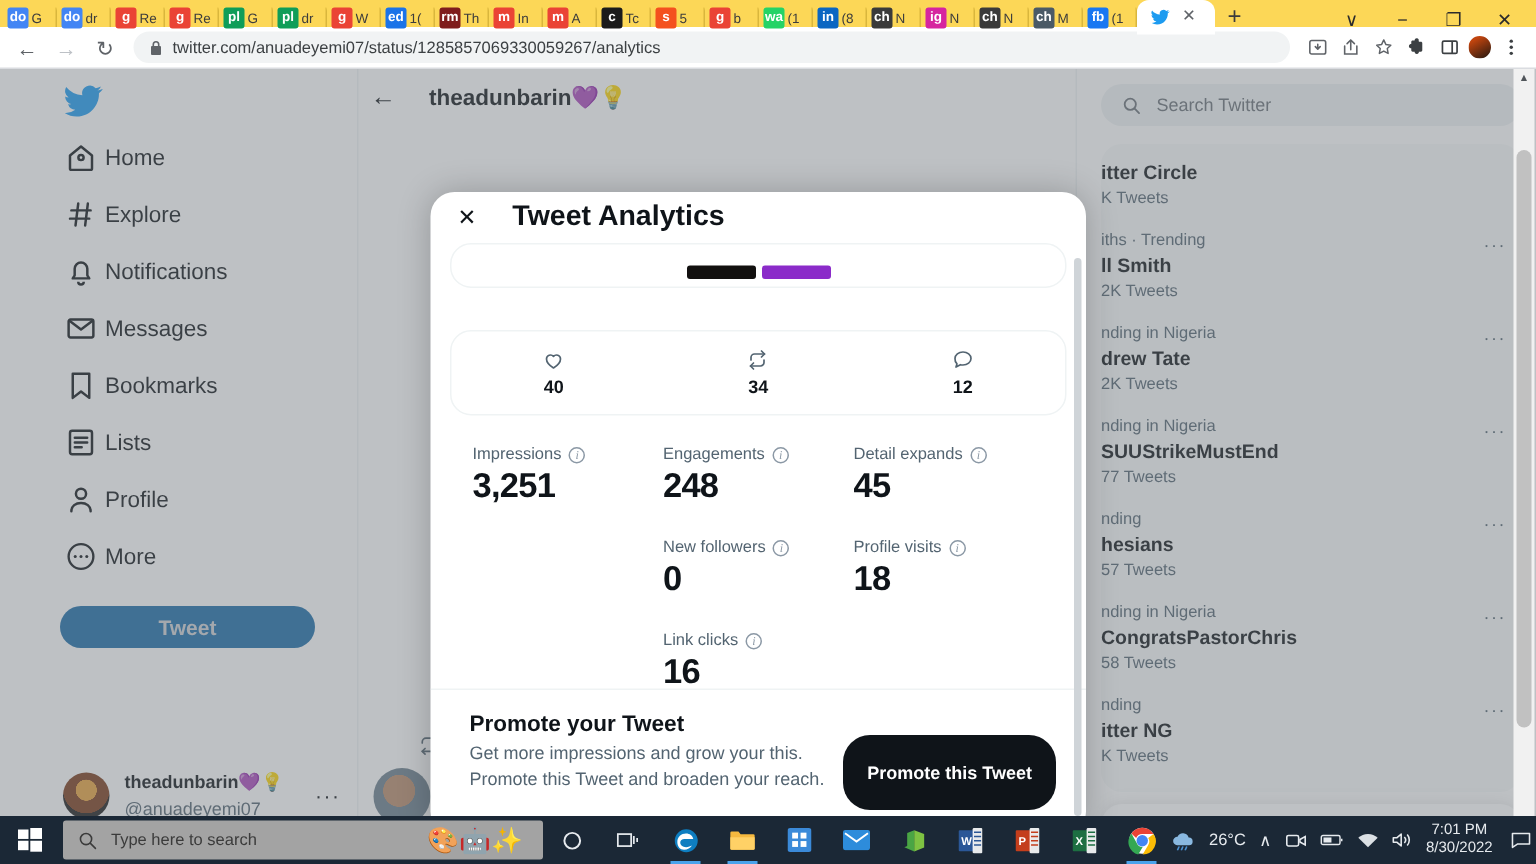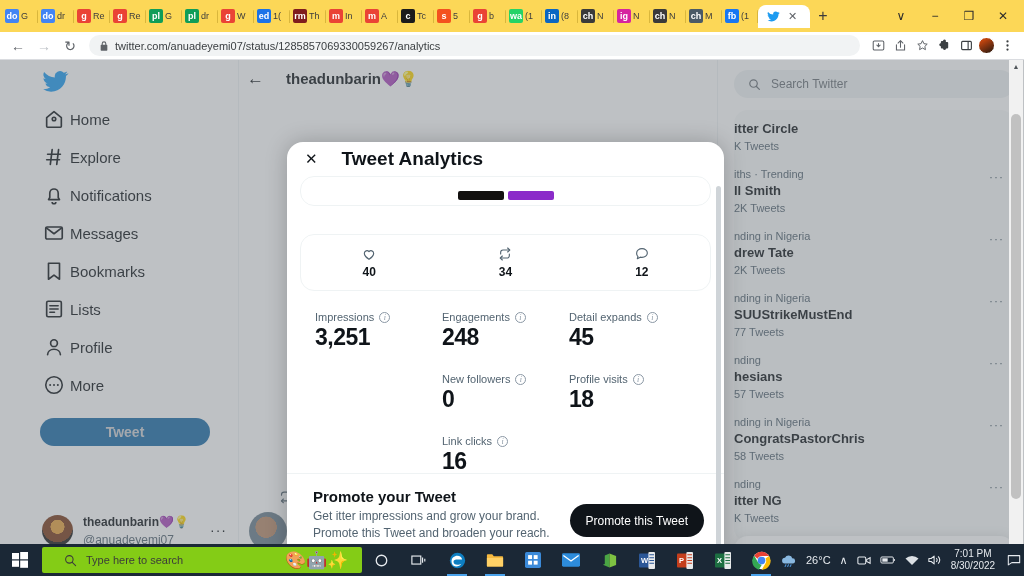--- a/index.html
+++ b/index.html
@@ -6,21 +6,21 @@
   html, body {
     width: 1024px; height: 576px;
     font-family: "Liberation Sans", sans-serif;
     overflow: hidden; background: #fff;
   }
 
   
   .browser { position: absolute; inset: 0; display: flex; flex-direction: column; }
 
   .tabstrip {
-    height: 32px; background: #fcd757; display: flex; align-items: center;
+    height: 18px; background: #fcd757; display: flex; align-items: flex-start;
     padding-left: 2px; position: relative; flex: none;
   }
   .tab {
     height: 23px; width: 36px; display: flex; align-items: center;
     gap: 2px; padding: 0 3px; position: relative; flex: none;
     border-radius: 7px 7px 0 0; overflow: hidden;
   }
   .tab .fav {
     width: 14px; height: 14px; flex: none; border-radius: 2px;
     display: flex; align-items: center; justify-content: center;
@@ -245,21 +245,21 @@
   .promote {
     position: absolute; left: 0; right: 0; bottom: 0; height: 98px;
     border-top: 1px solid #eff3f4; padding: 14px 20px 0 26px;
     display: flex; align-items: flex-start;
   }
   .promote .ptxt { flex: 1; }
   .promote .ptitle { font-size: 15px; font-weight: bold; color: #0f1419; }
   .promote .psub { font-size: 12px; color: #536471; line-height: 17px; margin-top: 3px; }
   .promotebtn {
     background: #0f1419; color: #fff; border: none; border-radius: 18px;
-    height: 33px; padding: 0 16px; font-size: 12px; font-weight: normal;
+    height: 50px; padding: 0 16px; font-size: 12px; font-weight: bold;
     margin-top: 16px; white-space: nowrap;
   }
 
   
   .modalscroll {
     position: absolute; right: 3px; top: 44px; width: 5px; height: 410px;
     z-index: 45;
   }
   .modalscroll .mthumb {
     position: absolute; left: 0; right: 0; top: 0; height: 372px;
@@ -269,22 +269,22 @@
   
   .taskbar {
     position: absolute; left: 0; bottom: 0; width: 1024px; height: 32px;
     background: #1b2836; display: flex; align-items: center; z-index: 60;
   }
   .startbtn {
     width: 40px; height: 32px; display: flex; align-items: center;
     justify-content: center; flex: none;
   }
   .tbsearch {
-    width: 320px; height: 26px; background: #84cc16; border-radius: 2px;
-    display: flex; align-items: center; gap: 9px; padding: 0 22px;
+    width: 320px; height: 26px; background: #a3a3a3; border-radius: 2px;
+    display: flex; align-items: center; gap: 9px; padding: 0 10px;
     margin-left: 2px; flex: none; position: relative; overflow: hidden;
   }
   .tbsearch .sgl { color: #3b3b3b; font-size: 12px; }
   .tbsearch .sph { font-size: 11px; color: #3b3b3b; }
   .tbsearch .illus {
     position: absolute; right: 8px; top: 0; bottom: 0; width: 74px;
     display: flex; align-items: center; justify-content: center; font-size: 17px;
   }
   .tbicon {
     width: 38px; height: 32px; display: flex; align-items: center;
@@ -755,21 +755,21 @@
                   <div class="statval">16</div>
                 </div>
                 <div class="statcell empty"></div>
               </div>
             </div>
         </div>
 
         <div class="promote">
           <div class="ptxt">
             <div class="ptitle">Promote your Tweet</div>
-            <div class="psub">Get itter impressions and grow your brand.</div>
+            <div class="psub">Get more impressions and grow your this.</div>
             <div class="psub" style="margin-top:0;">Promote this Tweet and broaden your reach.</div>
           </div>
           <button class="promotebtn">Promote this Tweet</button>
         </div>
       </div>
       <div class="modalscroll">
         <span class="mthumb"></span>
       </div>
     </div>
   </div>

